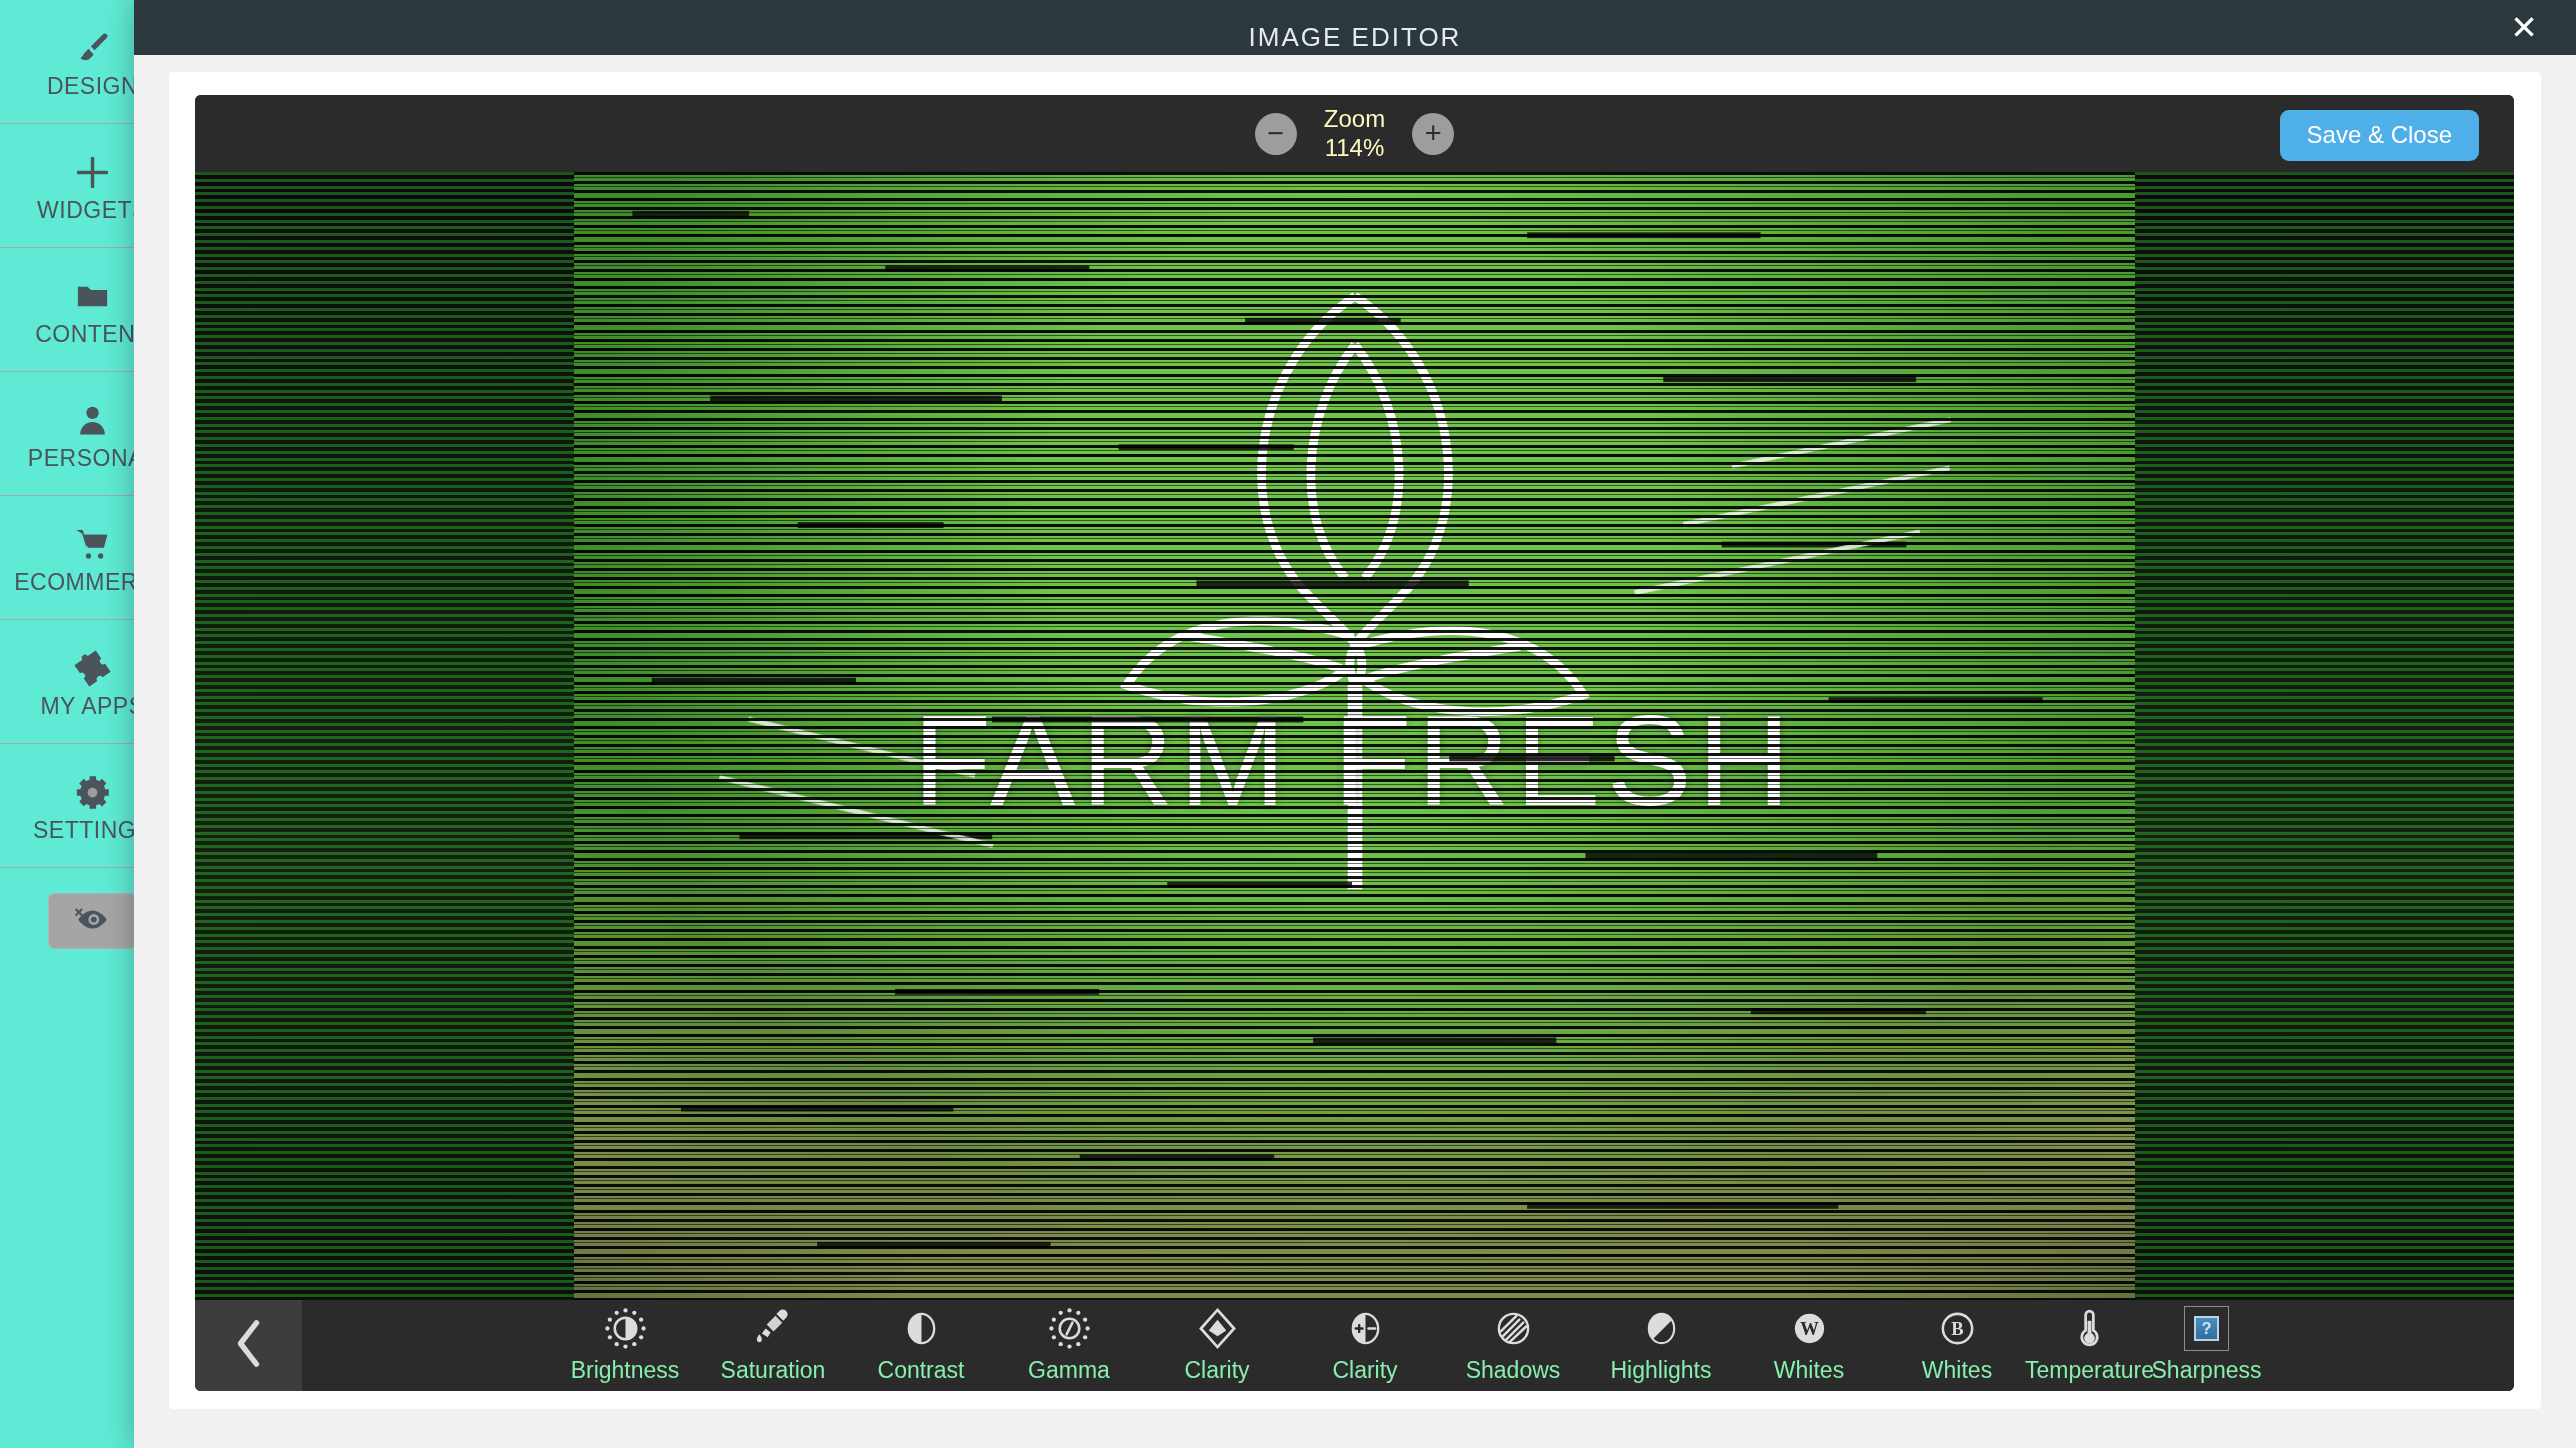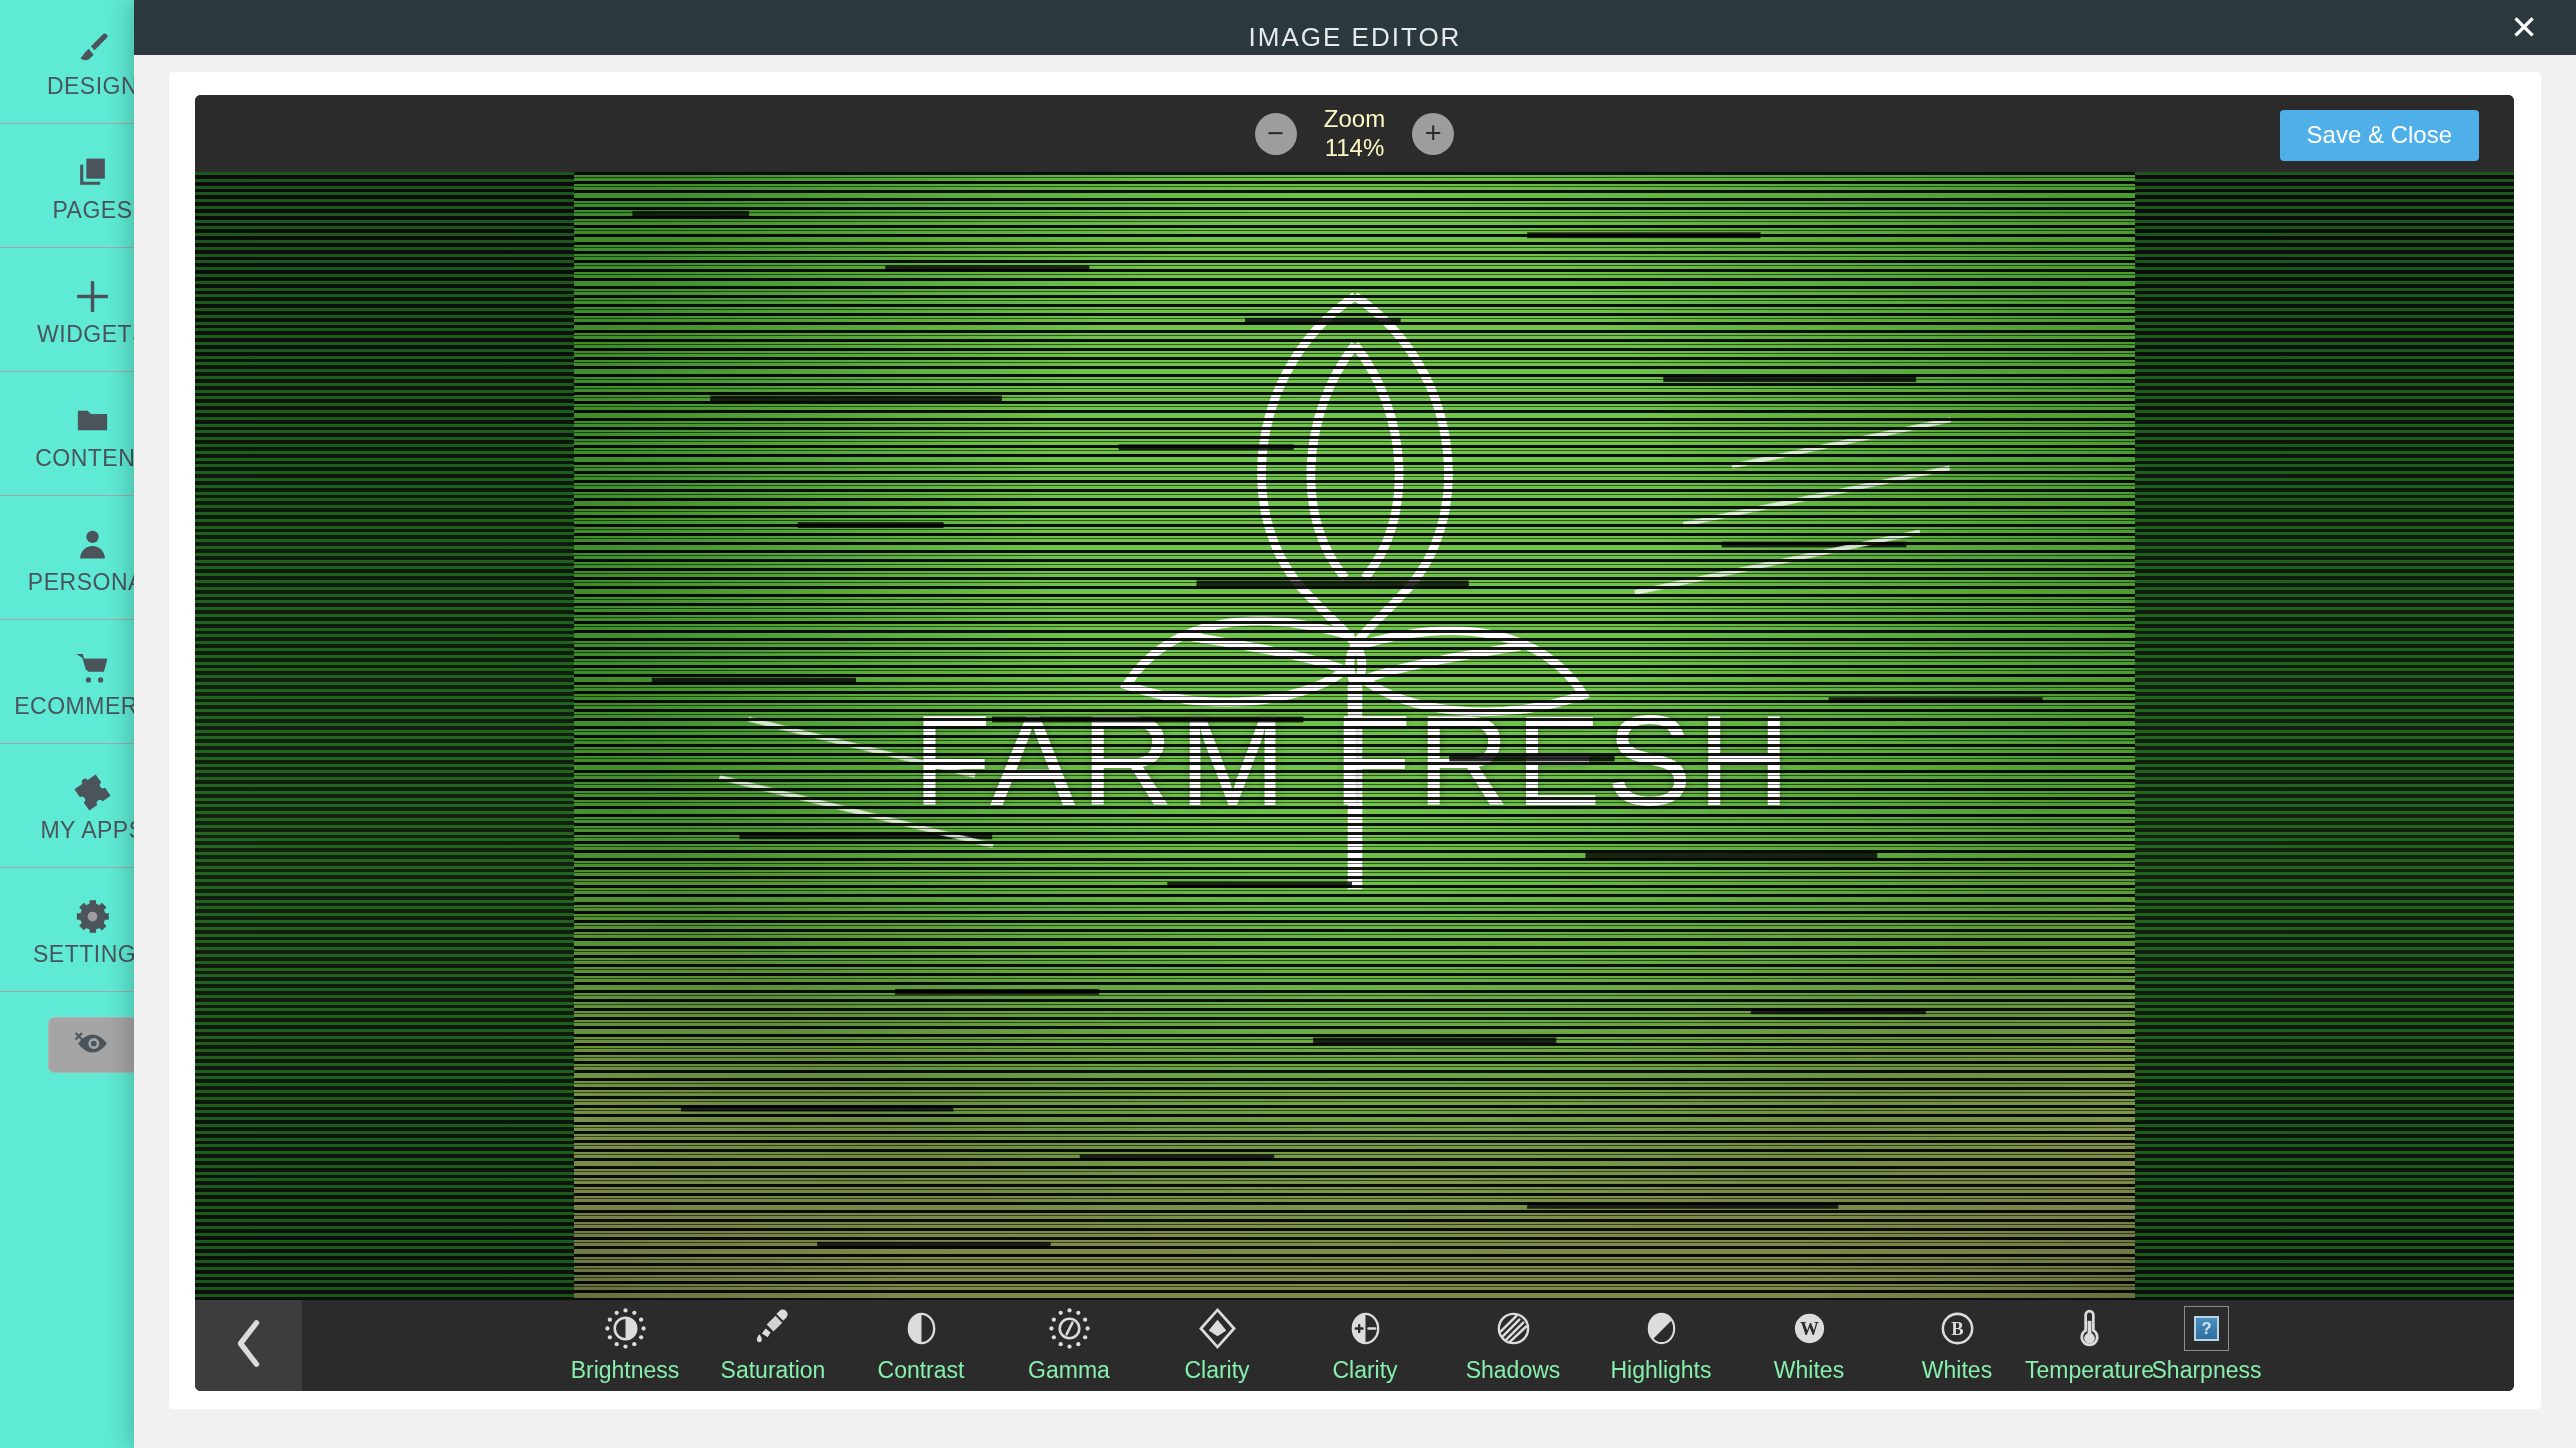--- a/index.html
+++ b/index.html
@@ -152,21 +152,21 @@
   .zoom-readout {
     text-align: center; color: #fef9c3;
     line-height: 1.18;
   }
   .zoom-readout .zl { font-size: 24px; display: block; }
   .zoom-readout .zv { font-size: 24px; display: block; }
   .save-close-btn {
     position: absolute; right: 35px; top: 14.6px;
     background: #4fafe8;
     color: #ffffff;
-    border: none; border-radius: 4px;
+    border: none; border-radius: 9px;
     height: 51px; padding: 0 27px;
     font-size: 24px;
     font-family: "Liberation Sans", sans-serif;
     cursor: pointer;
   }
 
   
   .canvas-area {
     position: relative;
     height: 1128px;
@@ -295,29 +295,20 @@
 
     <div class="bg-sidebar-item">
       <span class="sb-icon">
         <svg width="39" height="39" viewBox="0 0 24 24" fill="#4a545a">
             <path d="M20.7 3.3a1.6 1.6 0 0 0-2.3 0l-7.4 7.4 2.3 2.3 7.4-7.4a1.6 1.6 0 0 0 0-2.3zM9.6 12.2l-2.4 2.4c-.9.9-1.1 2.4-2.6 3.3 1.9 1.9 4.6 1.5 5.8.3l2.3-2.3-3.1-3.7z"></path>
           </svg>
       </span>
       <span class="sb-label">DESIGN</span>
     </div>
 
-    <div class="bg-sidebar-item">
-      <span class="sb-icon">
-        <svg width="37" height="37" viewBox="0 0 24 24" fill="#4a545a">
-            <path d="M8 3h12v13H8z"></path>
-            <path d="M4 7h2v11h11v2H4z"></path>
-          </svg>
-      </span>
-      <span class="sb-label">PAGES</span>
-    </div>
 
     <div class="bg-sidebar-item">
       <span class="sb-icon">
         <svg width="41" height="41" viewBox="0 0 24 24" fill="#4a545a">
             <path d="M11 3h2v18h-2z"></path>
             <path d="M3 11h18v2H3z"></path>
           </svg>
       </span>
       <span class="sb-label">WIDGETS</span>
     </div>

